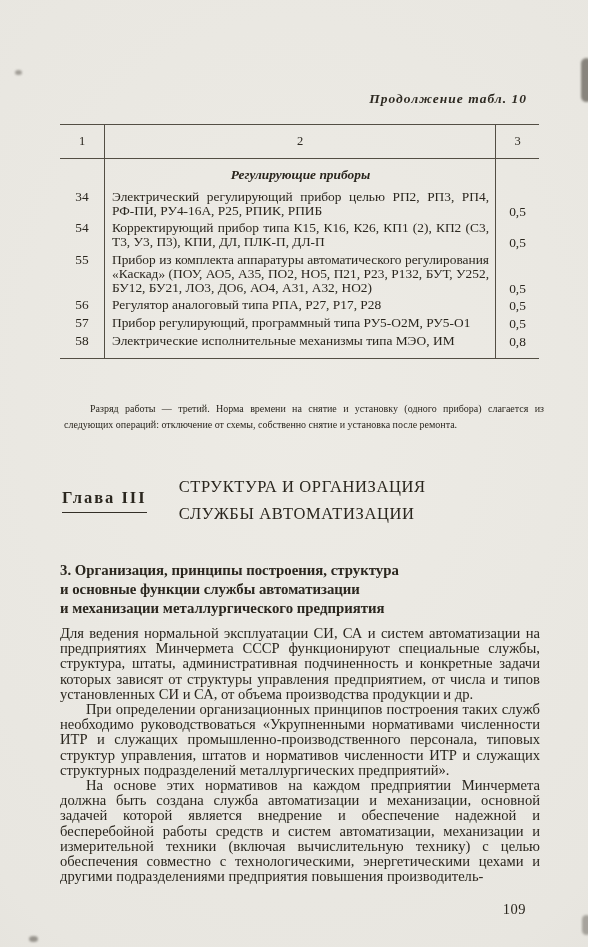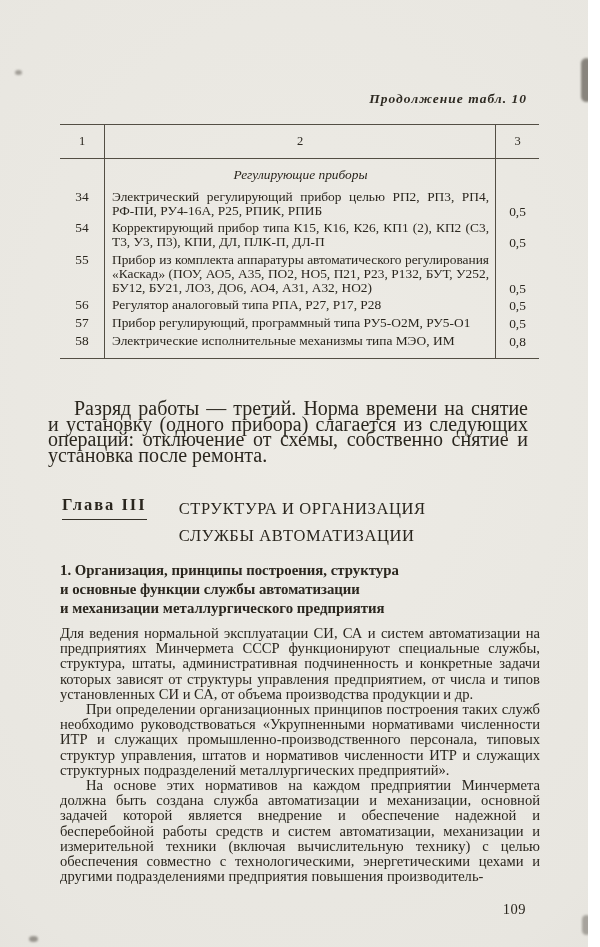--- a/index.html
+++ b/index.html
@@ -35,34 +35,34 @@
   .c-text { flex:1; min-width:0; }
   .c-val { width:43px; flex:none; border-left:1.1px solid #534e44; }
   .t-head .c-num, .t-head .c-val { border-color:#534e44; }
 
   .t-row { display:flex; align-items:stretch; }
   .t-row .c-num { padding-top:1px; }
   .t-row .c-text { padding:1px 6px 3px 7px; text-align:justify; }
   .t-row .c-val { display:flex; align-items:flex-end; justify-content:center; padding-bottom:2px; }
 
   .section-row .c-text {
-    text-align:center; font-weight:normal; font-style:italic;
+    text-align:center; font-weight:bold; font-style:italic;
     padding-top:9px; padding-bottom:7px;
   }
   .t-body .t-row:last-child .c-text { padding-bottom:10px; }
   .t-body .t-row:last-child .c-val  { padding-bottom:9px; }
 
   
   .note {
-    position:absolute; left:48px; top:401px; width:480px; margin:0;
-    font-size:20px; line-height:15.6px; text-align:justify; text-indent:26px;
+    position:absolute; left:64px; top:401px; width:480px; margin:0;
+    font-size:10px; line-height:15.6px; text-align:justify; text-indent:26px;
   }
 
   
-  .chapter { position:absolute; left:62px; top:495px; display:flex; align-items:flex-start; }
+  .chapter { position:absolute; left:62px; top:473px; display:flex; align-items:center; }
   .chapter-label {
     font-weight:bold; font-size:16.5px; letter-spacing:2px; white-space:nowrap;
     border-bottom:1.5px solid #332f27; padding-bottom:4px;
   }
   .chapter-title {
     margin-left:32px; font-weight:normal; font-size:16.5px; letter-spacing:.6px;
     line-height:27px; white-space:pre-line;
   }
 
   
@@ -143,21 +143,21 @@
   </div>
 
   <p class="note">Разряд работы — третий. Норма времени на снятие и установку (одного прибора) слагается из следующих операций: отключение от схемы, собственно снятие и установка после ремонта.</p>
 
   <div class="chapter">
     <div class="chapter-label">Глава III</div>
     <div class="chapter-title">СТРУКТУРА И ОРГАНИЗАЦИЯ
 СЛУЖБЫ АВТОМАТИЗАЦИИ</div>
   </div>
 
-  <div class="section-heading">1. Организация, принципы построения, структура
+  <div class="section-heading">3. Организация, принципы построения, структура
 и основные функции службы автоматизации
 и механизации металлургического предприятия</div>
 
   <div class="body-text" id="body-paragraphs">
   <p>Для ведения нормальной эксплуатации СИ, СА и систем автоматизации на предприятиях Минчермета СССР функционируют специальные службы, структура, штаты, административная подчиненность и конкретные задачи которых зависят от структуры управления предприятием, от числа и типов установленных СИ и СА, от объема производства продукции и др.</p>
 
   <p>При определении организационных принципов построения таких служб необходимо руководствоваться «Укрупненными нормативами численности ИТР и служащих промышленно-производственного персонала, типовых структур управления, штатов и нормативов численности ИТР и служащих структурных подразделений металлургических предприятий».</p>
 
   <p>На основе этих нормативов на каждом предприятии Минчермета должна быть создана служба автоматизации и механизации, основной задачей которой является внедрение и обеспечение надежной и бесперебойной работы средств и систем автоматизации, механизации и измерительной техники (включая вычислительную технику) с целью обеспечения совместно с технологическими, энергетическими цехами и другими подразделениями предприятия повышения производитель-</p>
 </div>

